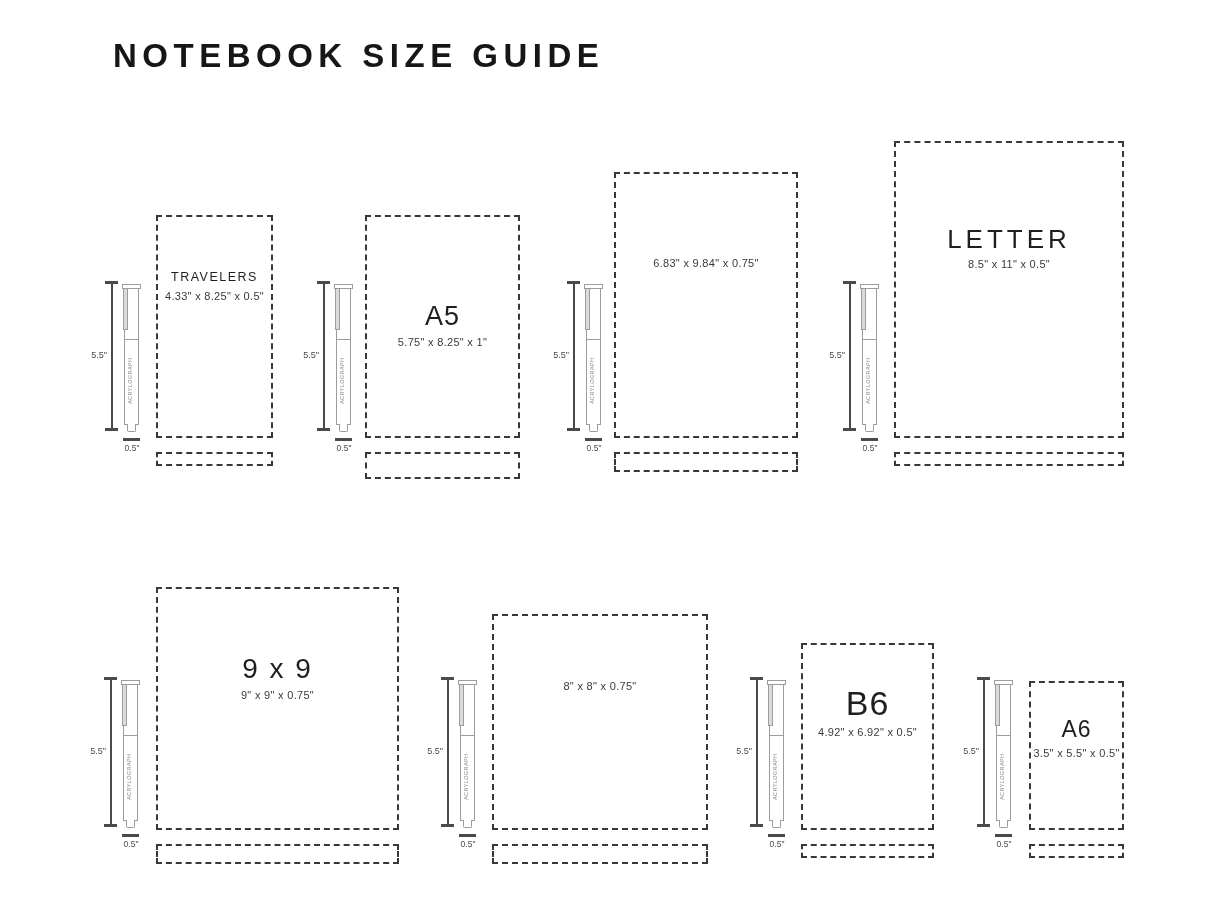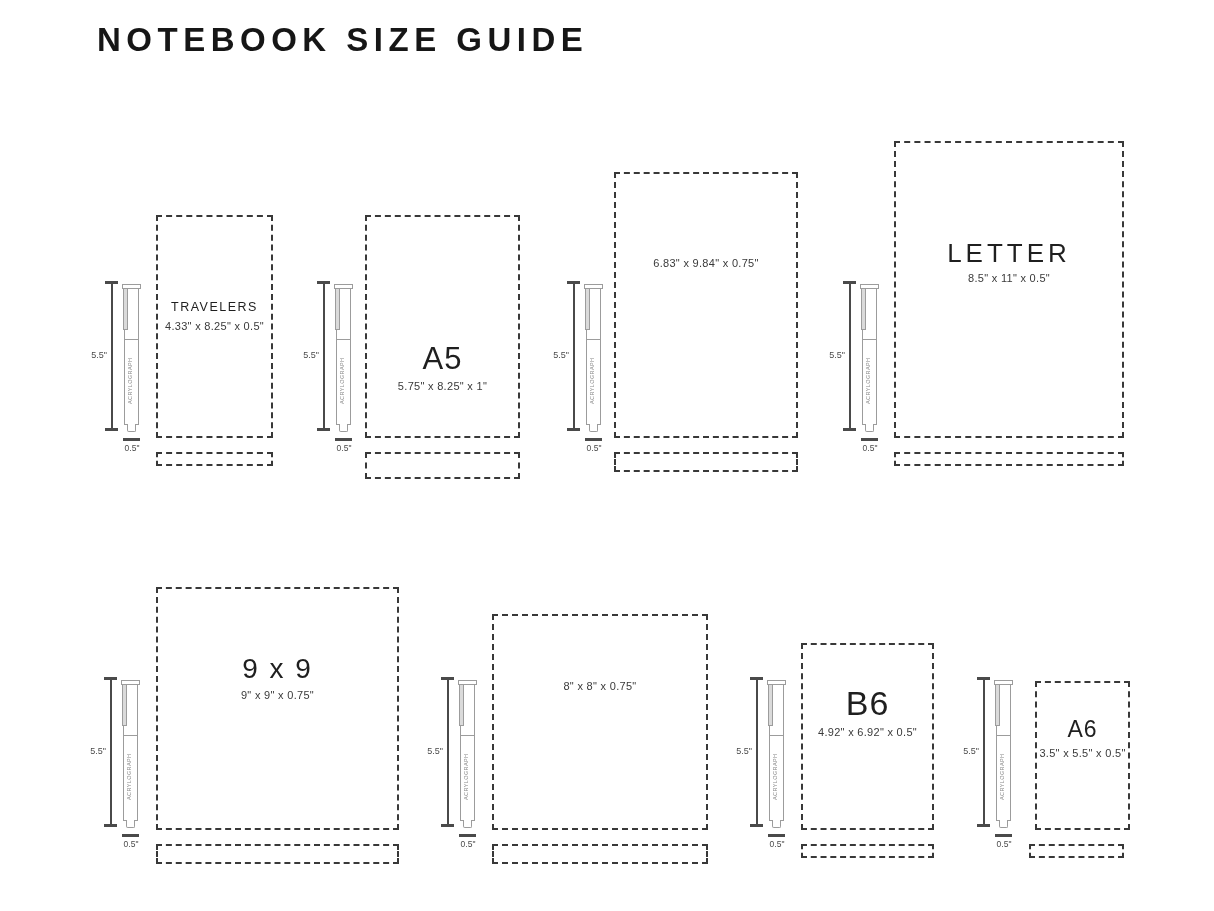--- a/index.html
+++ b/index.html
@@ -1,21 +1,21 @@
 <!DOCTYPE html>
 <html><head>
 <meta charset="utf-8">
 <style>
   html,body{margin:0;padding:0;background:#ffffff;}
   #canvas{
     position:relative;width:1214px;height:911px;background:#ffffff;
     font-family:"Liberation Sans",sans-serif;overflow:hidden;color:#222;
   }
   .title{
-    position:absolute;left:97px;top:21px;margin:0;
+    position:absolute;left:97px;top:21px;margin:16px;
     font-size:33px;font-weight:700;letter-spacing:5.5px;
     color:#161616;white-space:nowrap;
   }
   
   .book{position:absolute;border:2px dashed #383838;box-sizing:border-box;background:#fff;}
   .spine{position:absolute;border:2px dashed #383838;box-sizing:border-box;background:#fff;}
   .bl{position:absolute;left:0;right:0;text-align:center;}
   .bname{line-height:1;font-weight:400;color:#1f1f1f;white-space:nowrap;}
   .bdims{font-size:11px;letter-spacing:0.3px;color:#3a3a3a;margin-top:7px;white-space:nowrap;line-height:1;}
   
@@ -53,21 +53,21 @@
         <div class="capline"></div>
         <div class="brand">
               <span>ACRYLOGRAPH</span>
             </div>
         <div class="tip"></div>
       </div>
       <div class="wline"></div>
       <span class="wlabel">0.5"</span>
     </div>
     <div class="book" style="left: 156px; top: 215px; width: 117px; height: 223px;">
-      <div class="bl" style="top: 54px; margin-top: 30px;">
+      <div class="bl" style="top: 54px;">
         <div class="bname" style="font-size: 12.5px; letter-spacing: 1.5px;">TRAVELERS</div>
         <div class="bdims">4.33" x 8.25" x 0.5"</div>
       </div>
     </div>
     <div class="spine" style="left: 156px; top: 452px; width: 117px; height: 14px;"></div>
   </div>
       <div class="group">
     <div class="pen-assembly" style="left: 297px; top: 282px;">
       <span class="len-label">5.5"</span>
       <div class="vline"></div>
@@ -80,21 +80,21 @@
         <div class="brand">
               <span>ACRYLOGRAPH</span>
             </div>
         <div class="tip"></div>
       </div>
       <div class="wline"></div>
       <span class="wlabel">0.5"</span>
     </div>
     <div class="book" style="left: 365px; top: 215px; width: 155px; height: 223px;">
       <div class="bl" style="top: 86px;">
-        <div class="bname" style="font-size: 31px; letter-spacing: 1px; margin-top: 40px;">A5</div>
+        <div class="bname" style="font-size: 27px; letter-spacing: 1px;">A5</div>
         <div class="bdims">5.75" x 8.25" x 1"</div>
       </div>
     </div>
     <div class="spine" style="left: 365px; top: 452px; width: 155px; height: 27px;"></div>
   </div>
       <div class="group">
     <div class="pen-assembly" style="left: 547px; top: 282px;">
       <span class="len-label">5.5"</span>
       <div class="vline"></div>
       <div class="tick tick-top"></div>
@@ -130,21 +130,21 @@
         <div class="capline"></div>
         <div class="brand">
               <span>ACRYLOGRAPH</span>
             </div>
         <div class="tip"></div>
       </div>
       <div class="wline"></div>
       <span class="wlabel">0.5"</span>
     </div>
     <div class="book" style="left: 894px; top: 141px; width: 230px; height: 297px;">
-      <div class="bl" style="top: 97px; text-align: center;">
+      <div class="bl" style="top: 83px; text-align: center;">
         <div class="bname" style="font-size: 26px; letter-spacing: 4px;">LETTER</div>
         <div class="bdims">8.5" x 11" x 0.5"</div>
       </div>
     </div>
     <div class="spine" style="left: 894px; top: 452px; width: 230px; height: 14px;"></div>
   </div>
       <div class="group">
     <div class="pen-assembly" style="left: 84px; top: 678px;">
       <span class="len-label">5.5"</span>
       <div class="vline"></div>
@@ -232,21 +232,21 @@
         <div class="clip"></div>
         <div class="capline"></div>
         <div class="brand">
               <span>ACRYLOGRAPH</span>
             </div>
         <div class="tip"></div>
       </div>
       <div class="wline"></div>
       <span class="wlabel">0.5"</span>
     </div>
-    <div class="book" style="left: 1029px; top: 681px; width: 95px; height: 149px; margin-left: 6px;">
+    <div class="book" style="left: 1029px; top: 681px; width: 95px; height: 149px;">
       <div class="bl" style="top: 35px;">
         <div class="bname" style="font-size: 23px; letter-spacing: 1px;">A6</div>
         <div class="bdims">3.5" x 5.5" x 0.5"</div>
       </div>
     </div>
     <div class="spine" style="left: 1029px; top: 844px; width: 95px; height: 14px;"></div>
   </div>
     </div>
 </div>
 

